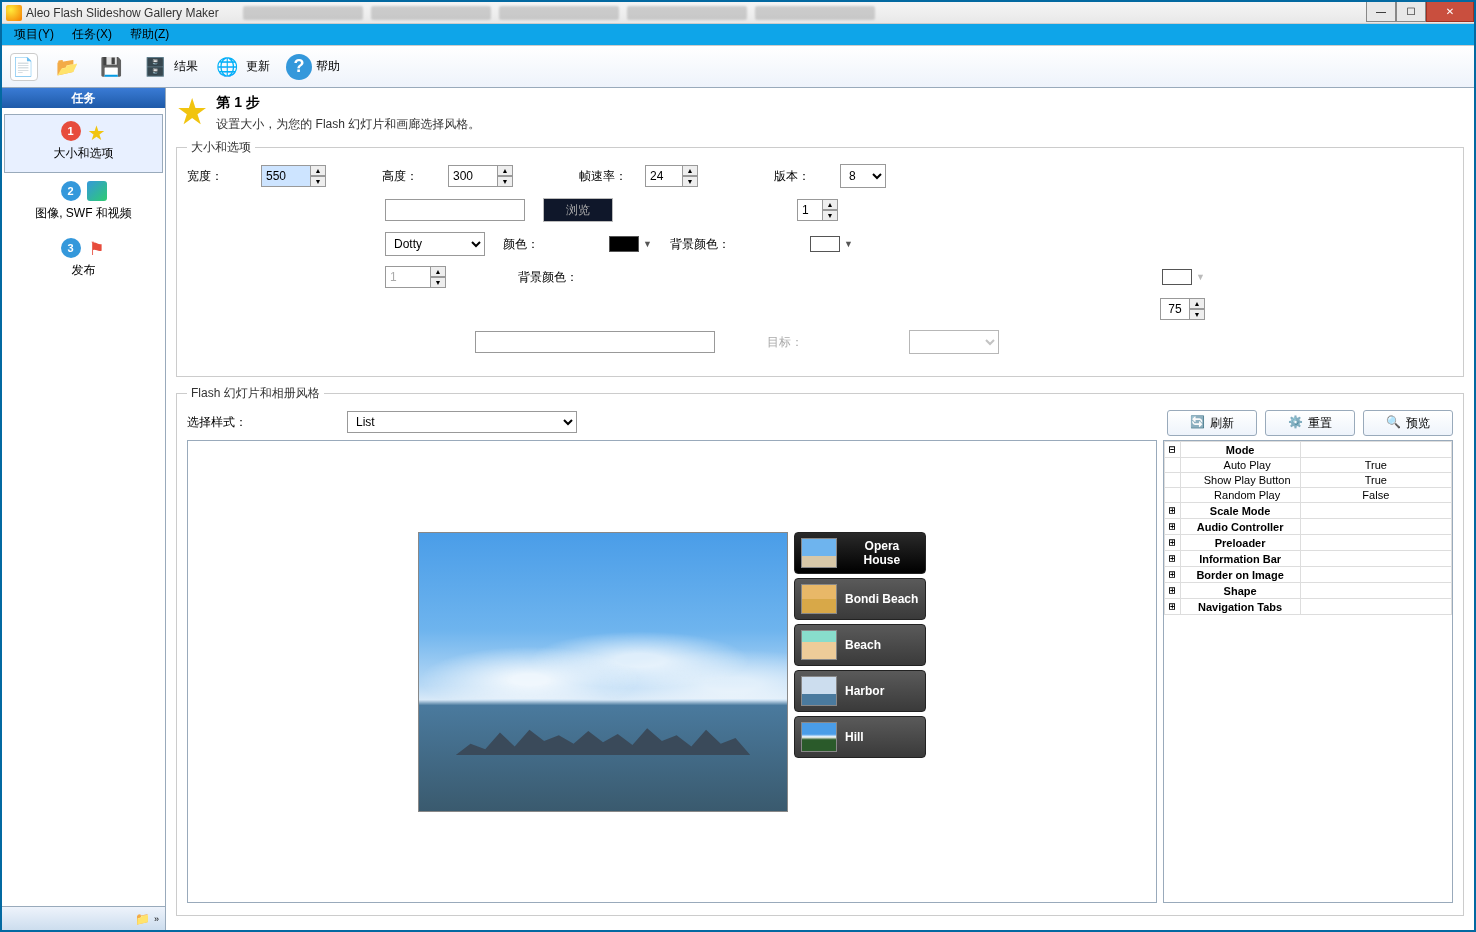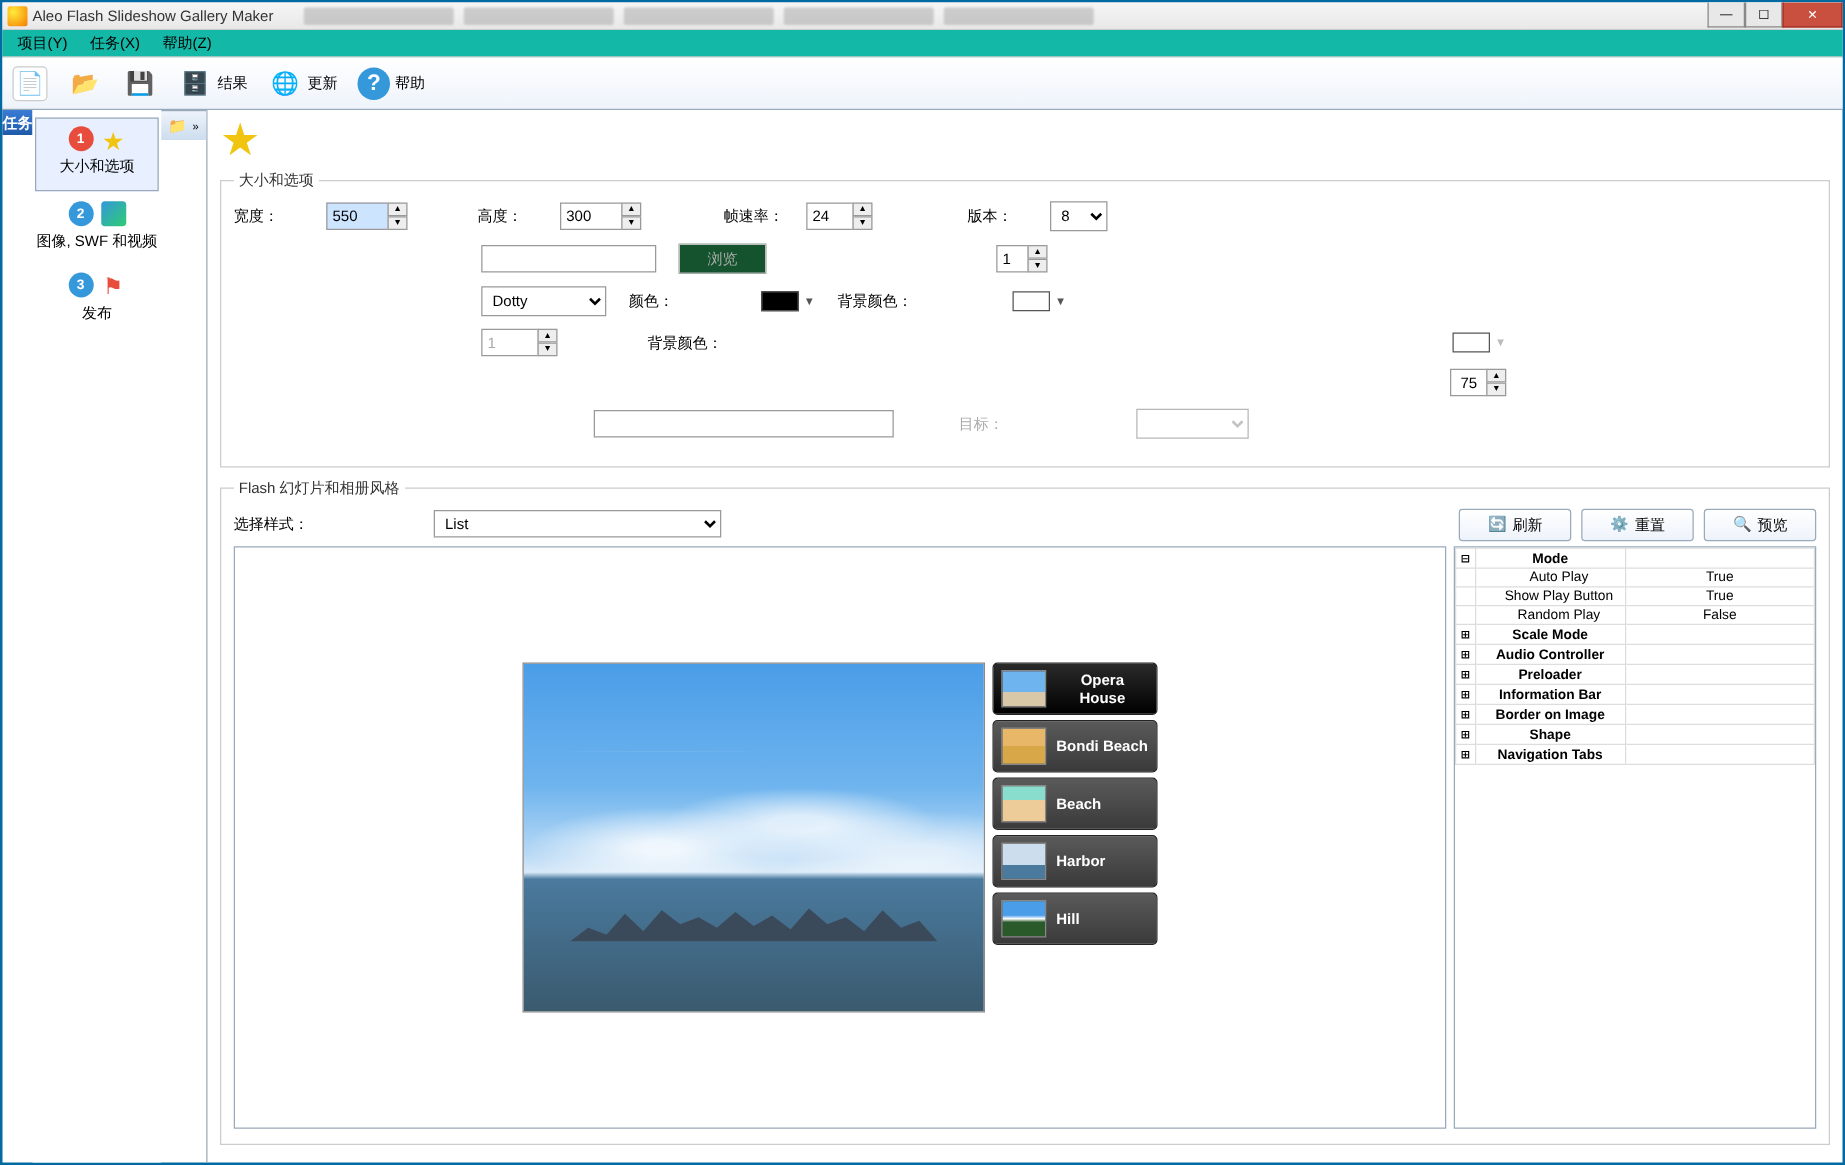--- a/index.html
+++ b/index.html
@@ -10,37 +10,37 @@
 .titlebar { height: 22px; background: linear-gradient(#f5f5f5,#e8e8e8); display: flex; align-items: center; padding: 0 4px; border-bottom: 1px solid #ccc; position: relative; }
 .titlebar .app-icon { width: 16px; height: 16px; margin-right: 4px; background: radial-gradient(circle at 30% 30%, #ffeb3b, #f57c00); border-radius: 2px; }
 .titlebar .title { color: #333; }
 .tabs-blur { display: flex; gap: 8px; margin-left: 24px; opacity: .35; filter: blur(1px); }
 .tabs-blur span { width: 120px; height: 14px; background: #888; border-radius: 2px; }
 .win-controls { position: absolute; right: 0; top: 0; display: flex; }
 .win-btn { width: 30px; height: 20px; border: 1px solid #888; border-top: none; background: #e8e8e8; display: flex; align-items: center; justify-content: center; font-size: 10px; }
 .win-btn.close { background: #c94f3e; color: #fff; border-color: #a03020; width: 48px; }
 
 
-.menubar { height: 22px; background: #14b8a6; display: flex; align-items: center; padding: 0 6px; gap: 6px; border-bottom: 1px solid #ccc; }
+.menubar { height: 22px; background: #0ea5e9; display: flex; align-items: center; padding: 0 6px; gap: 6px; border-bottom: 1px solid #ccc; }
 .menubar span { padding: 2px 6px; cursor: default; }
 
 
 .toolbar { height: 42px; background: linear-gradient(#fff,#eef3fb); border-bottom: 1px solid #9ab; display: flex; align-items: center; padding: 0 8px; gap: 16px; }
 .tool-item { display: flex; align-items: center; gap: 4px; }
 .tool-icon { width: 28px; height: 28px; border-radius: 4px; display: flex; align-items: center; justify-content: center; font-size: 18px; }
 .tool-icon.new { background: #fff; border: 1px solid #ccc; }
 .tool-icon.import { color: #2a8a2a; }
 .tool-icon.save { color: #1e5aa8; }
 .tool-icon.db { color: #888; }
 .tool-icon.globe { color: #2a8; }
 .tool-icon.help { background: #3498db; color: #fff; border-radius: 50%; width: 26px; height: 26px; font-weight: bold; }
 
 
 .main { flex: 1; display: flex; min-height: 0; }
-.sidebar { width: 164px; border-right: 1px solid #9ab; display: flex; flex-direction: row; }
+.sidebar { width: 164px; border-right: 1px solid #9ab; display: flex; flex-direction: column; }
 .sidebar-header { height: 20px; background: linear-gradient(#3a7bd5,#1e5aa8); color: #fff; text-align: center; line-height: 20px; font-weight: bold; }
 .task-list { flex: 1; background: #fff; padding-top: 4px; }
 .task-item { text-align: center; padding: 6px 0 10px; cursor: default; }
 .task-item.active { background: #e8f0ff; border: 1px solid #9ab; margin: 2px; }
 .task-icons { display: flex; justify-content: center; gap: 6px; margin-bottom: 4px; }
 .num-badge { width: 20px; height: 20px; border-radius: 50%; color: #fff; font-weight: bold; display: flex; align-items: center; justify-content: center; font-size: 11px; }
 .num-badge.n1 { background: #e74c3c; }
 .num-badge.n2 { background: #3498db; }
 .num-badge.n3 { background: #3498db; }
 .side-icon { width: 20px; height: 20px; }
@@ -61,21 +61,21 @@
 
 .form-row { display: flex; align-items: center; gap: 18px; margin-bottom: 10px; }
 .form-label { width: 56px; }
 .spacer-lbl { width: 48px; }
 input[type=text], select { border: 1px solid #999; height: 22px; padding: 0 4px; background: #fff; }
 .num-input { width: 50px; }
 .spin { display: inline-flex; align-items: center; }
 .spin-btns { display: flex; flex-direction: column; margin-left: -1px; }
 .spin-btns button { width: 16px; height: 11px; border: 1px solid #999; background: #eee; font-size: 7px; line-height: 1; padding: 0; }
 .wide-input { width: 140px; }
-.browse-btn { width: 70px; height: 24px; border: 1px solid #bbb; background: #14532d; color: #aaa; }
+.browse-btn { width: 70px; height: 24px; border: 1px solid #bbb; background: #0f172a; color: #aaa; }
 select.combo { width: 100px; height: 24px; }
 .color-swatch { display: inline-flex; align-items: center; gap: 4px; }
 .swatch { width: 30px; height: 16px; border: 1px solid #555; }
 .swatch.black { background: #000; }
 .swatch.white { background: #fff; }
 .drop-arrow { font-size: 9px; color: #555; }
 .long-input { width: 240px; }
 
 .style-row { display: flex; align-items: center; gap: 20px; margin-bottom: 6px; }
 .style-select { width: 230px; height: 22px; }
@@ -192,20 +192,24 @@
       </div>
       <div class="sidebar-footer">
         <span>📁</span>
         <span style="font-size:9px">»</span>
       </div>
     </div>
 
     <div class="content">
       <div class="step-header">
         <div class="big-star">★</div>
+        <div>
+          <div class="step-title">第 1 步</div>
+          <div class="step-desc">设置大小，为您的 Flash 幻灯片和画廊选择风格。</div>
+        </div>
       </div>
 
       <fieldset>
         <legend>大小和选项</legend>
 
         <div class="form-row">
           <span class="form-label">宽度：</span>
           <span class="spin">
               <input type="text" class="num-input" style="background: rgb(205, 228, 255);" value="550">
               <span class="spin-btns">

